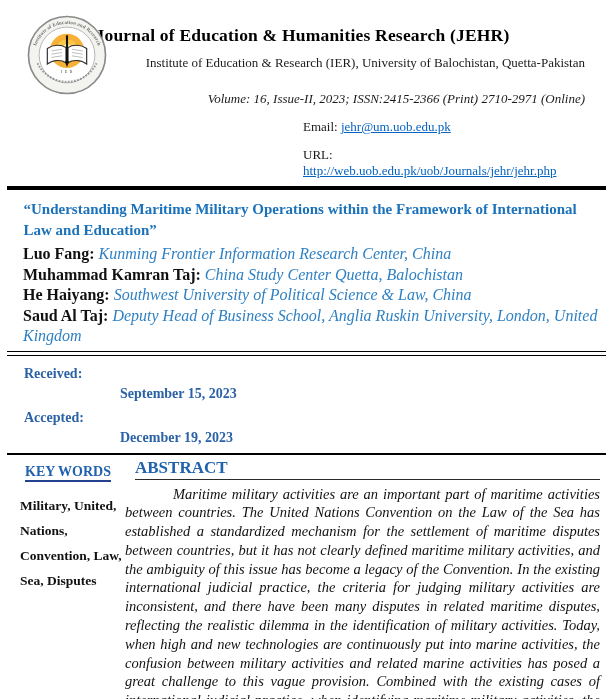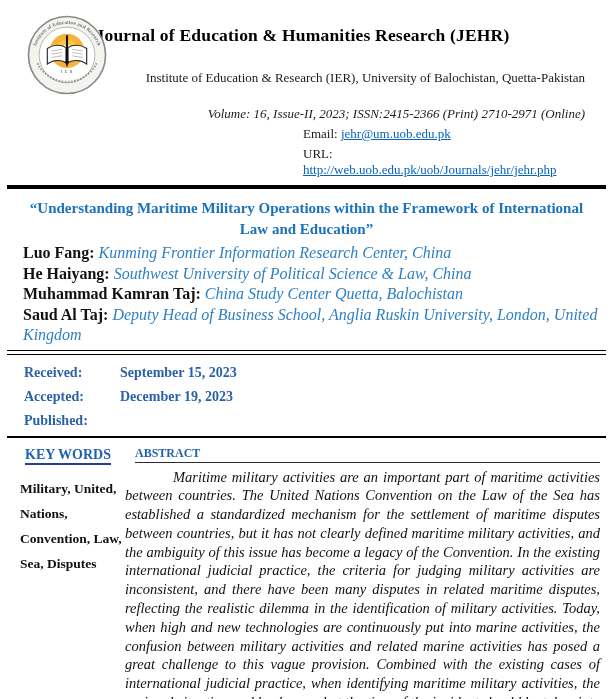--- a/index.html
+++ b/index.html
@@ -15,48 +15,48 @@
   }
   
   .logo-wrap { position: absolute; left: 26px; top: 14px; width: 82px; height: 82px; }
   .header-text { margin: 0 28px 0 20px; }
   .journal-title {
     margin-top: 11px;
     text-align: center;
     font-size: 17.5px; font-weight: bold; letter-spacing: 0.2px;
     color: #000;
   }
-  .institute-line { margin-top: 24px; text-align: right; font-size: 13px; padding-right: 0; }
+  .institute-line { margin-top: 9px; text-align: right; font-size: 13px; padding-right: 0; }
   .volume-line { margin-top: 20px; text-align: right; font-style: italic; font-size: 13px; }
-  .contact-line { margin-top: 4px; text-align: left; padding-left: 283px; font-size: 13px; }
+  .contact-line { margin-top: 12px; text-align: left; padding-left: 283px; font-size: 13px; }
   .link { color: #0563C1; text-decoration: underline; cursor: pointer; }
   .rule-thick { margin: 7px 7px 0 7px; border-top: 4px solid #000; }
   
   .paper-title {
     margin: 9px auto 0 auto; width: 566px;
-    text-align: center;
+    text-align: left;
     color: #1B72BB; font-weight: bold; font-size: 15px; line-height: 21px;
   }
   .authors { margin: 3px 0 0 23px; }
   .author-line { font-size: 16px; line-height: 20.5px; }
   .author-name { font-weight: bold; color: #111; }
   .author-aff { color: #2F80C3; font-style: italic; }
   .rule-double { margin: 4px 7px 0 7px; border-top: 1.5px solid #000; border-bottom: 1.5px solid #000; height: 5px; }
   
   .dates { margin: 6px 0 0 24px; }
   .date-row { display: flex; font-size: 14px; line-height: 24px; }
   .date-label { width: 96px; font-weight: bold; color: #2B62A7; }
-  .date-value { font-weight: bold; color: #2B62A7; }
+  .date-value { font-weight: bold; color: #2B62A7; margin-top: 20px; }
   .rule-single { margin: 3px 7px 0 7px; border-top: 2.5px solid #000; }
   
   .kwabs-row { display: flex; align-items: flex-end; margin: 8px 13px 0 25px; height: 17px; }
   .kw-heading { width: 110px; }
   .kw-heading .hd { font-size: 14px; font-weight: bold; color: #2062AE; border-bottom: 2px solid #23418F; padding-bottom: 1px; margin-top: 13px; }
   .abs-heading-wrap { flex: 1; border-bottom: 1.5px solid #2a2a2a; padding-bottom: 1px; }
-  .abs-heading-wrap .hd { font-size: 12px; font-weight: bold; color: #2062AE; }
+  .abs-heading-wrap .hd { font-size: 17px; font-weight: bold; color: #2062AE; }
   .body-cols { display: flex; margin: 0 13px 0 20px; }
   .kw-col {
     width: 105px; padding-top: 13px;
     font-weight: bold; font-size: 13.5px; line-height: 25px;
     white-space: pre-line; color: #111;
   }
   .abstract-col {
     flex: 1; margin-left: 0; padding-top: 5px;
     font-style: italic; font-size: 14.5px; line-height: 18.8px;
     text-align: justify; text-indent: 48px; color: #111;
@@ -108,46 +108,45 @@
   <div class="rule-thick"></div>
 
   <h2 class="paper-title">“Understanding Maritime Military Operations within the Framework of International Law and Education”</h2>
 
   <div class="authors">
     <div class="author-line">
       <span class="author-name">Luo Fang:</span>
       <span class="author-aff">Kunming Frontier Information Research Center, China</span>
     </div>
     <div class="author-line">
+      <span class="author-name">Muhammad Kamran Taj:</span>
+      <span class="author-aff">China Study Center Quetta, Balochistan</span>
+    </div>
+    <div class="author-line">
       <span class="author-name">He Haiyang:</span>
       <span class="author-aff">Southwest University of Political Science &amp; Law, China</span>
-    </div>
-    <div class="author-line">
-      <span class="author-name">Muhammad Kamran Taj:</span>
-      <span class="author-aff">China Study Center Quetta, Balochistan</span>
     </div>
     <div class="author-line">
       <span class="author-name">Saud Al Taj:</span>
       <span class="author-aff">Deputy Head of Business School, Anglia Ruskin University, London, United Kingdom</span>
     </div>
   </div>
 
   <div class="rule-double"></div>
 
   <div class="dates">
     <div class="date-row">
       <span class="date-label">Received:</span>
       <span class="date-value">September 15, 2023</span>
     </div>
     <div class="date-row">
       <span class="date-label">Accepted:</span>
       <span class="date-value">December 19, 2023</span>
     </div>
     <div class="date-row">
-      <span class="date-label">Published:</span>
     </div>
   </div>
 
   <div class="rule-single"></div>
 
   <div class="kwabs-row">
     <span class="kw-heading">
       <span class="hd">KEY WORDS</span>
     </span>
     <span class="abs-heading-wrap">

